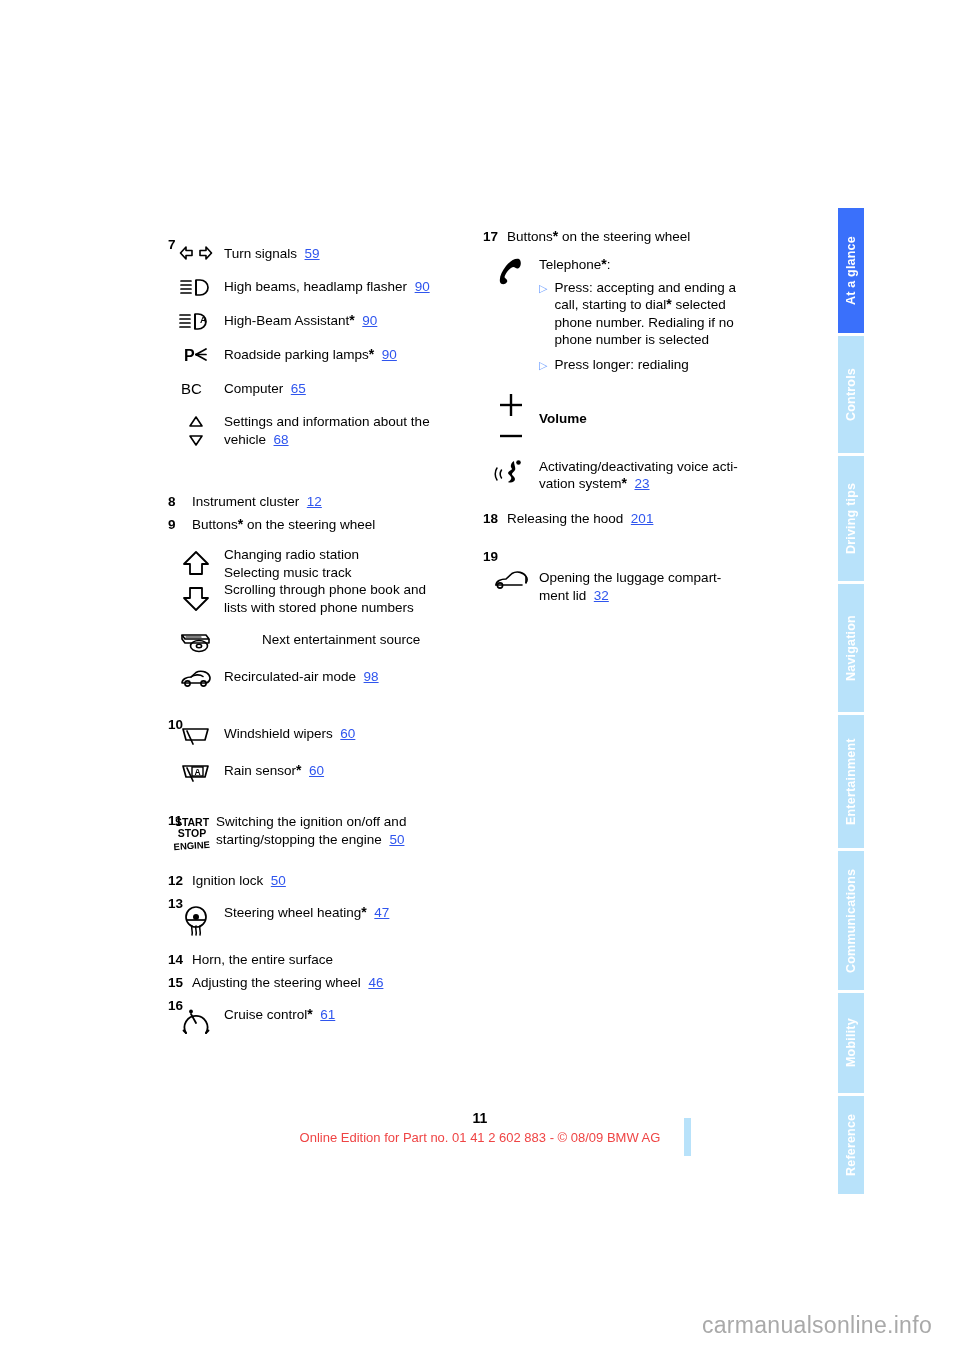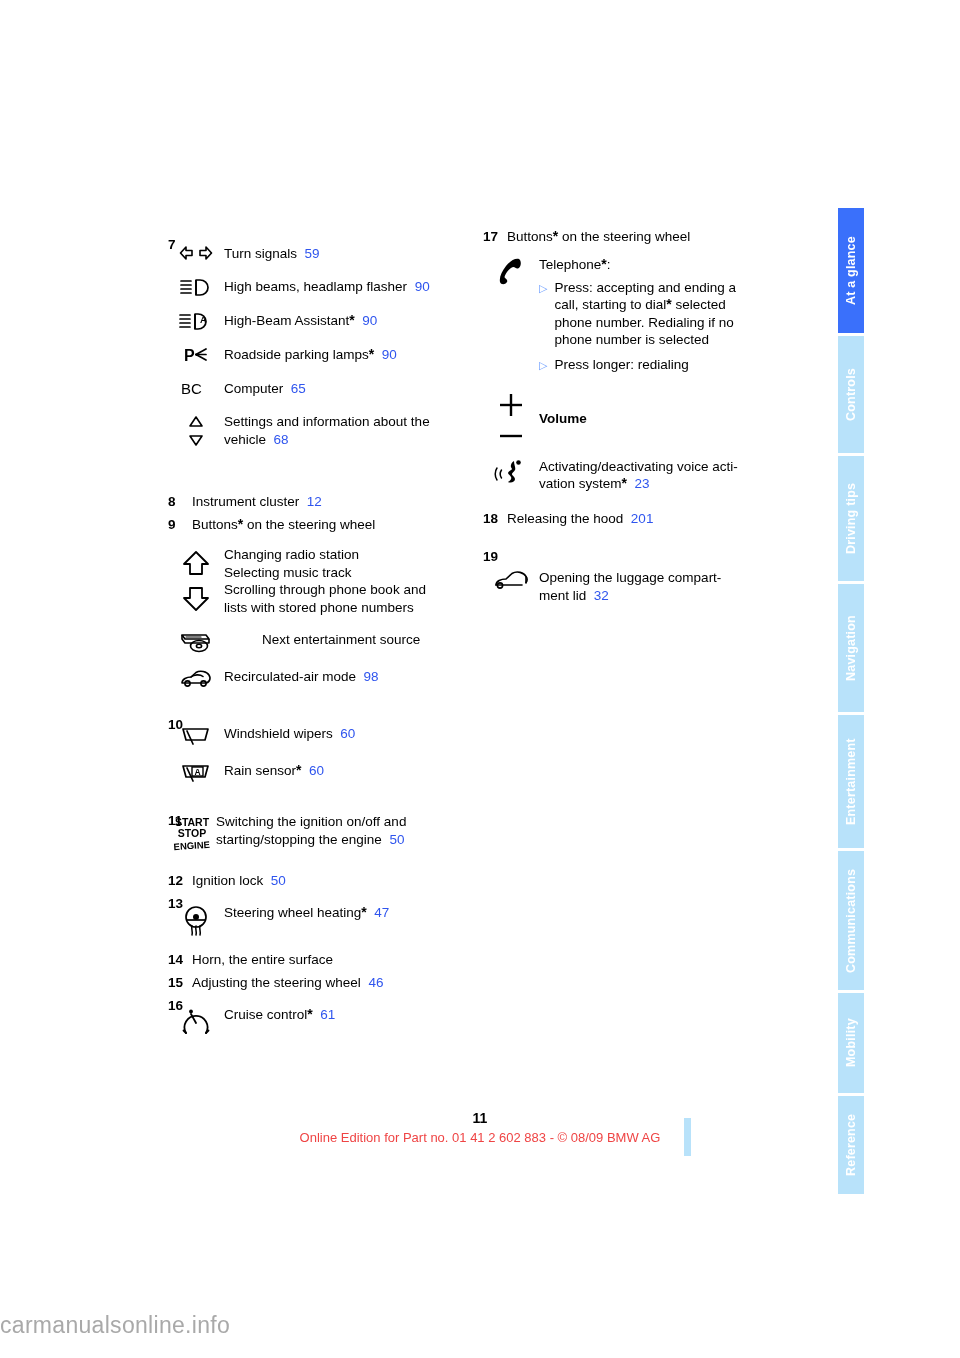--- a/index.html
+++ b/index.html
@@ -41,42 +41,42 @@
     width:18px; text-align:left;
   }
   .inline-row{ position:relative; padding-left:24px; font-size:13.5px; line-height:17px; }
   .icon-row{ position:relative; padding-left:0; display:flex; }
   .iconcell{
     width:56px; min-width:56px; display:flex; align-items:flex-start;
     justify-content:center; padding-top:1px;
   }
   .iconcell.tall{ align-items:center; }
   .txt{ font-size:13.5px; line-height:17.5px; padding-top:1px; }
-  .pg{ color:#2f55ee; }
+  .pg{ color:#2f55ee;text-decoration:underline; }
   .ast{ font-weight:bold; font-size:14px; }
   .bullet-row{ display:flex; gap:7px; margin-top:1px; }
   .tri{ color:#6699ff; font-size:11px; line-height:18px; }
   .bullet-txt{ font-size:13.5px; line-height:17.5px; }
 
   svg{ display:block; }
 
   
   .folio{
     position:absolute; left:0; right:0; top:1110px;
     text-align:center;
   }
   .folio-num{ font-size:14px; font-weight:bold; color:#000; }
   .folio-line{ font-size:13px; color:#ef4444; margin-top:4px; }
   .folio-bar{
     position:absolute; left:684px; top:1118px; width:7px; height:38px;
     background:#b8e2fa;
   }
   .watermark{
     position:absolute; left:0; right:0; top:1312px;
-    text-align:left; color:#a9a9a9; font-size:23px; letter-spacing:.3px;
+    text-align:right; color:#a9a9a9; font-size:23px; letter-spacing:.3px;
     padding-right:28px;
   }
 </style>
 </head>
 <body>
 
 <div class="page">
 
   <div class="tabstrip">
     <div class="tab active" style="height:125px">

